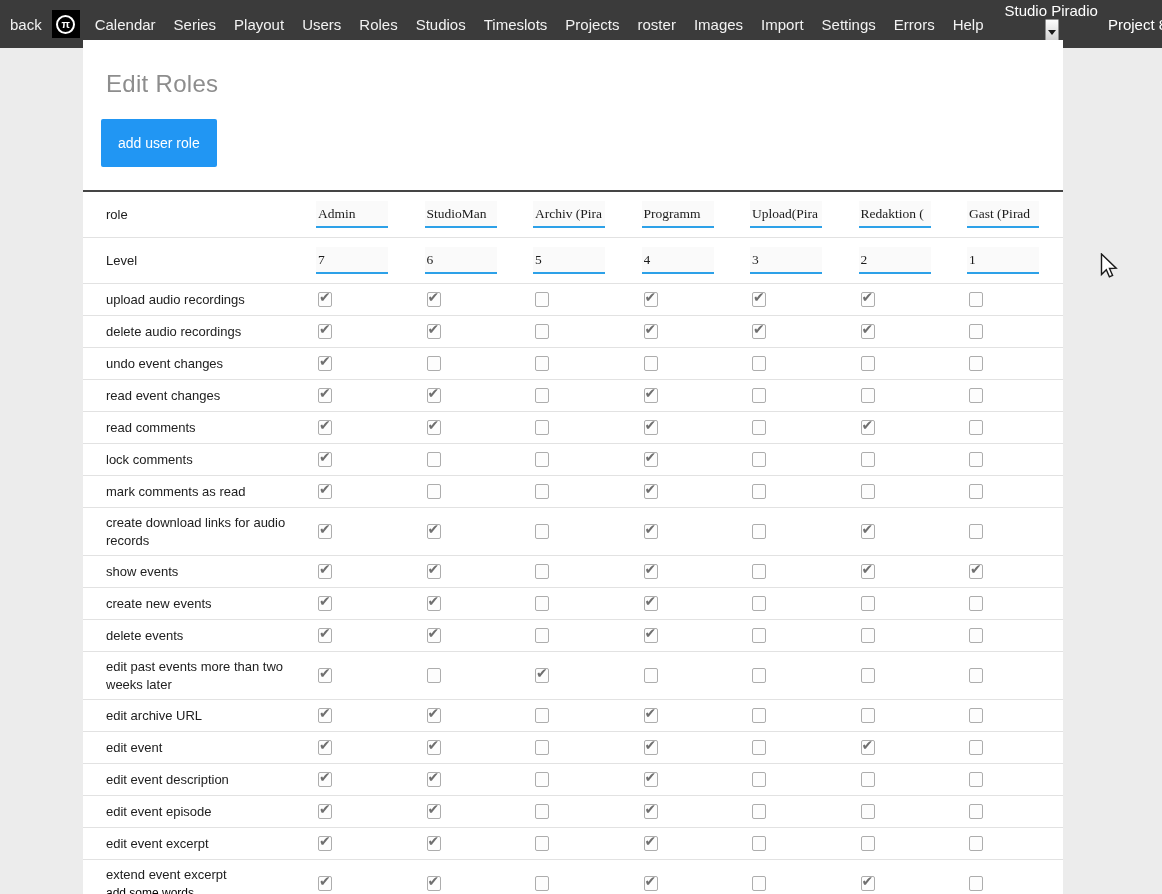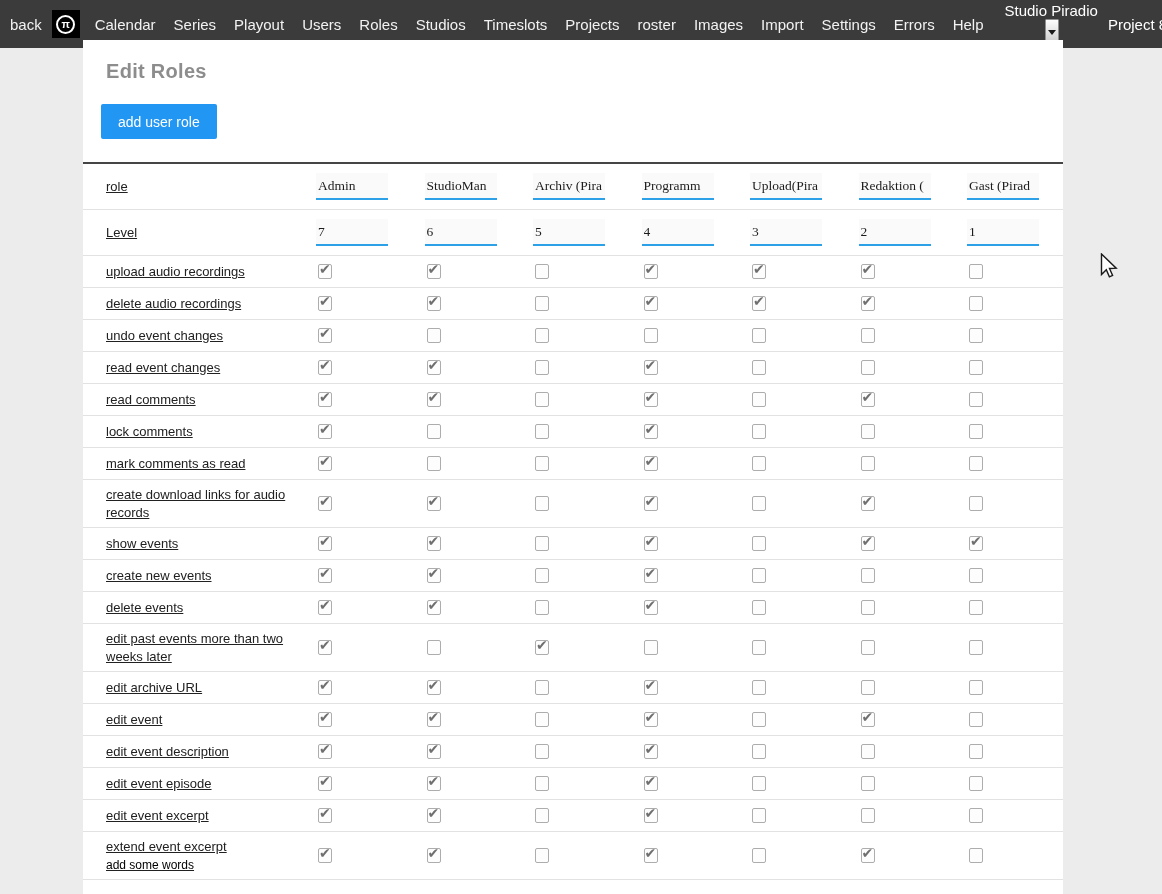--- a/index.html
+++ b/index.html
@@ -41,39 +41,39 @@
     width:0; height:0; border-left:4px solid transparent;
     border-right:4px solid transparent; border-top:5px solid #1a1a1a;
   }
 
   
   .panel{
     position:absolute; left:83px; top:40px; width:980px; height:854px;
     background:#fff; overflow:hidden;
   }
   .page-title{
-    margin:20px 0 0 23px; font-size:20px; font-weight:700;
+    margin:30px 0 0 23px; font-size:24px; font-weight:400;
     color:#8d8d8d; letter-spacing:.3px;
   }
   .add-btn{
     margin:21px 0 0 18px; background:#2196f3; color:#fff;
-    border:none; border-radius:2px; height:35px; padding:0 17px;
+    border:none; border-radius:2px; height:48px; padding:0 17px;
     font-size:14px; font-family:inherit; cursor:pointer;
   }
   .dark-rule{ border-top:2px solid #454545; margin-top:23px; }
 
   
   .trow{
     display:flex; align-items:center;
     border-bottom:1px solid #e2e2e2; min-height:32px;
   }
   .trow.hrow{ min-height:46px; }
   .label-cell{
     width:233px; padding:6px 10px 6px 23px; flex:0 0 auto;
-    font-size:13px; color:#212121; line-height:1.35;text-decoration:underline;
+    font-size:13px; color:#212121; line-height:1.35;
   }
   .psub{ color:#000000; font-size:12px; margin-top:1px; }
   .hcell{ width:108.5px; flex:0 0 auto; }
   .check-cell{ width:108.5px; flex:0 0 auto; }
   .mat-input{
     width:72px; font-size:13.5px; font-family:Liberation Serif, serif; color:#1c1c1c;
     border:none; outline:none; background:#fafafa;
     border-bottom:2px solid #2da1e8; padding:5px 2px 4px 2px;
   }
   .cb{

